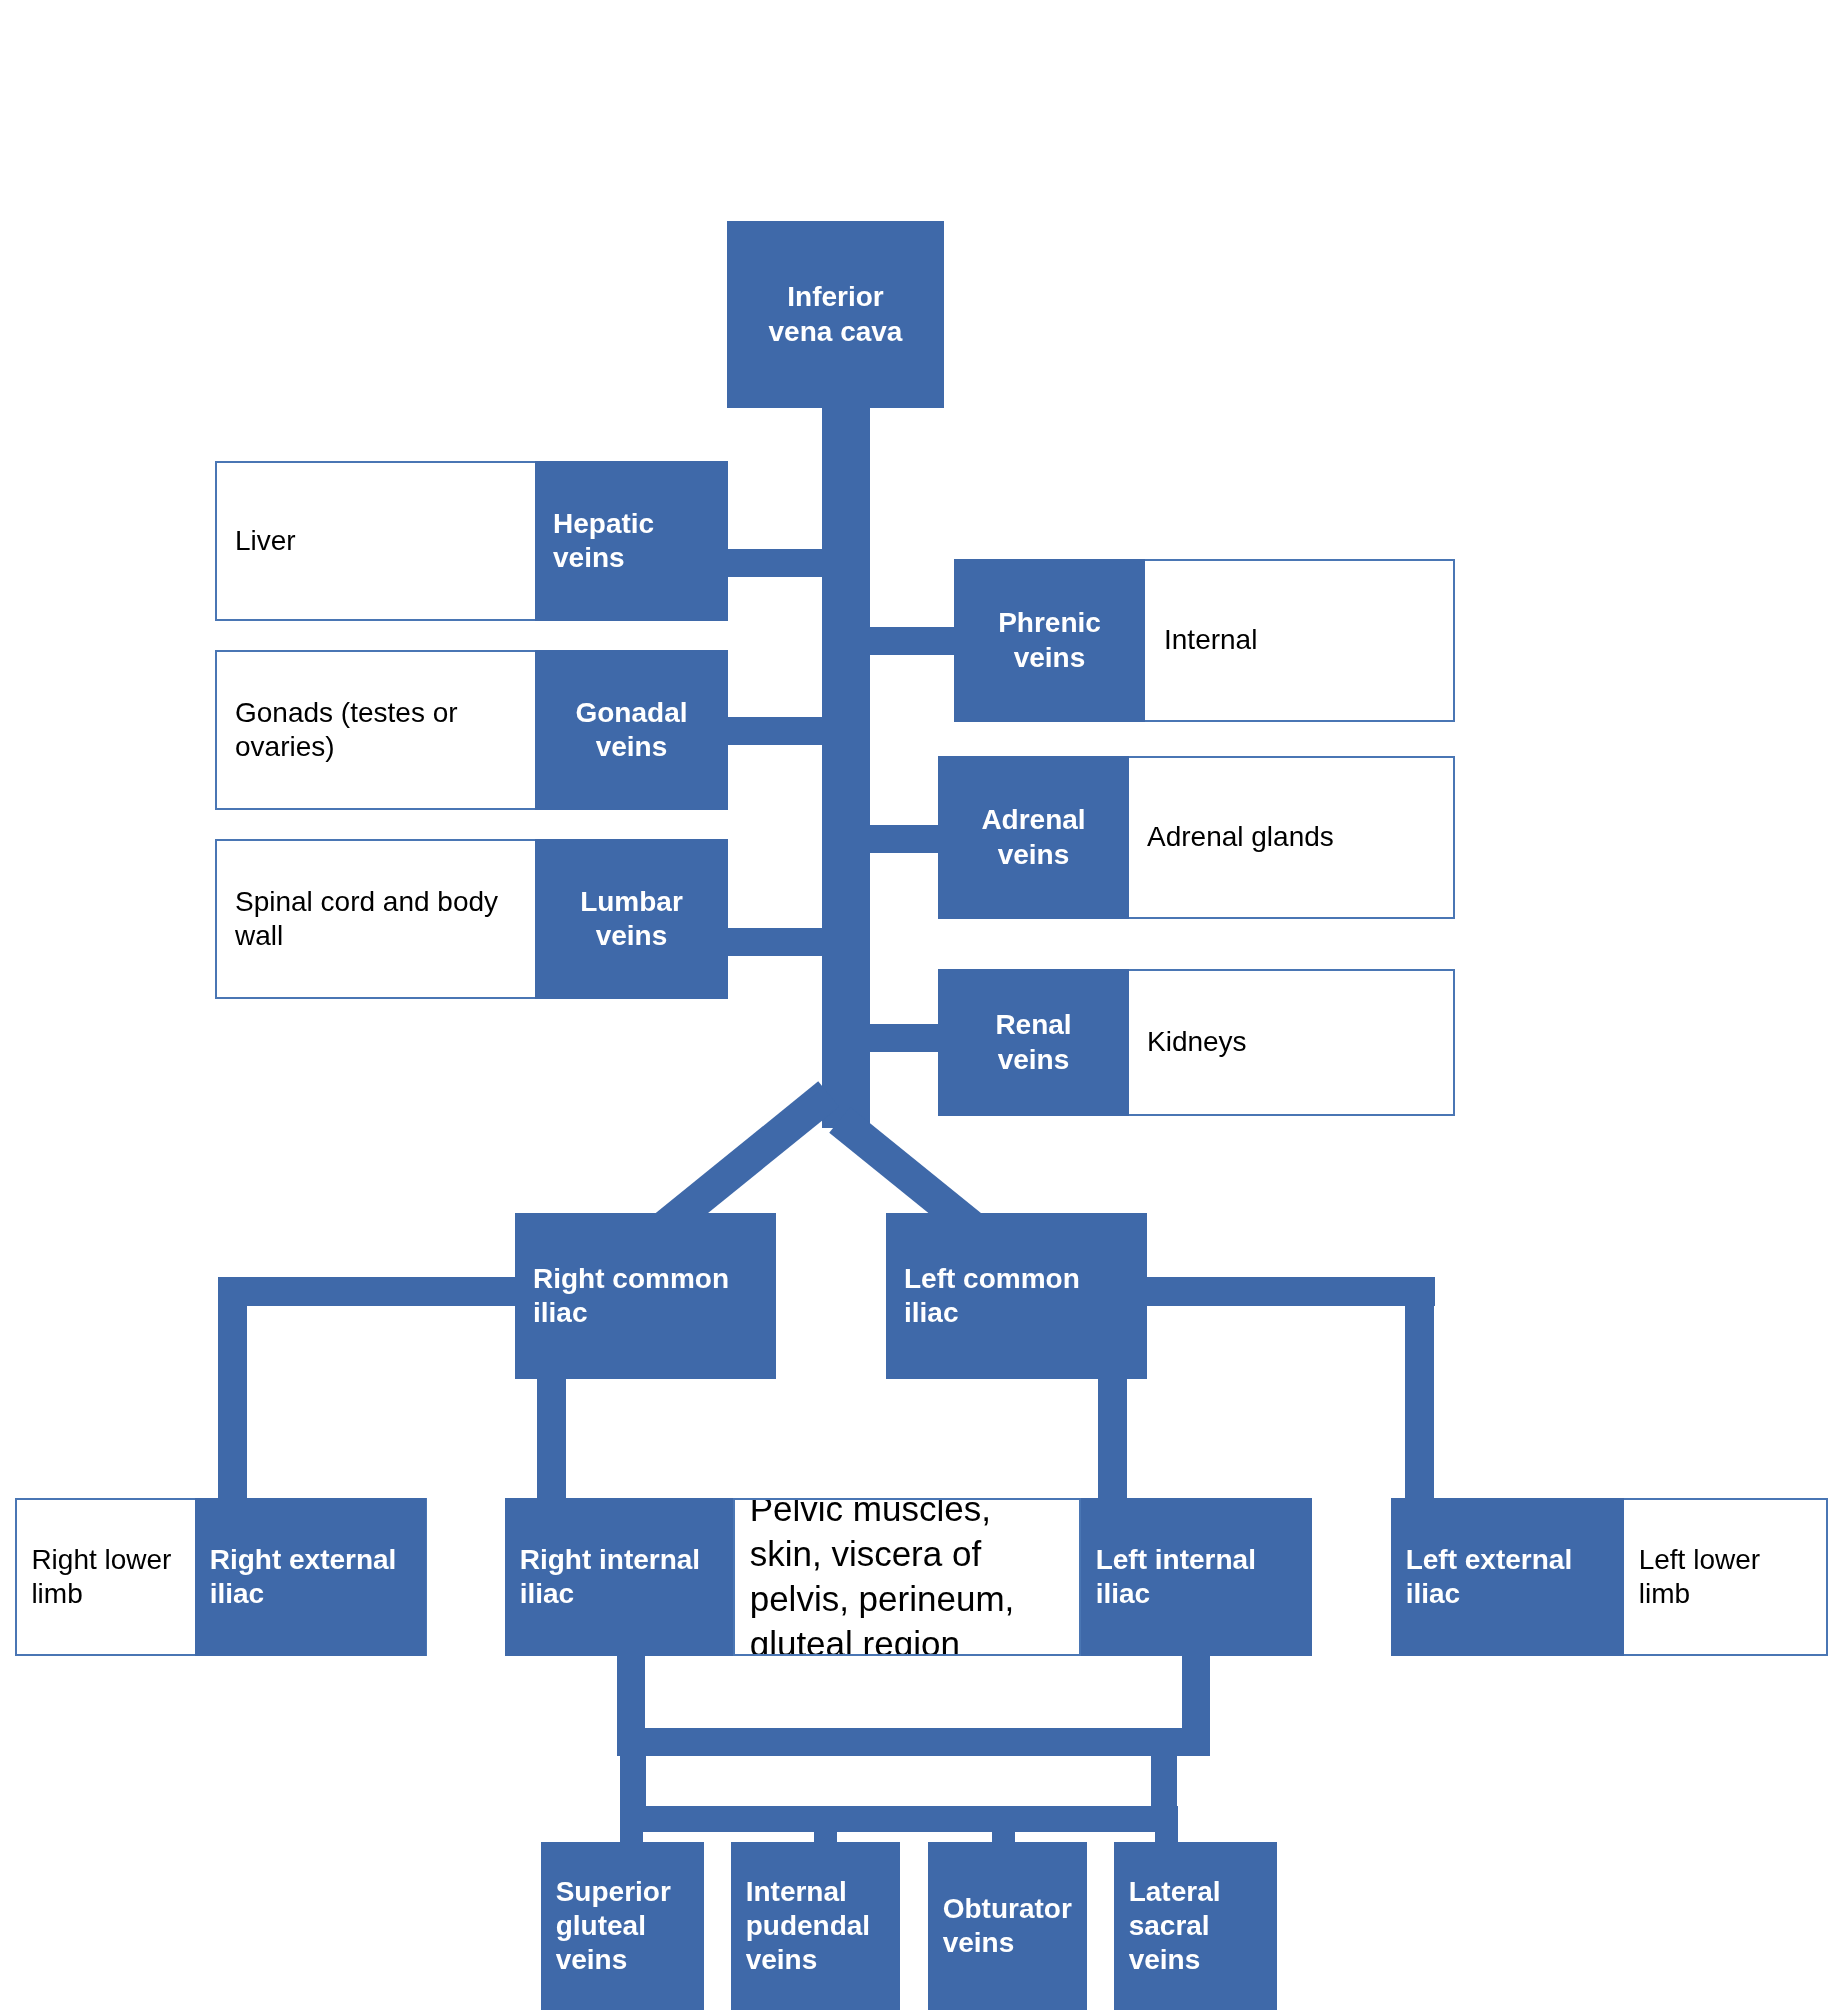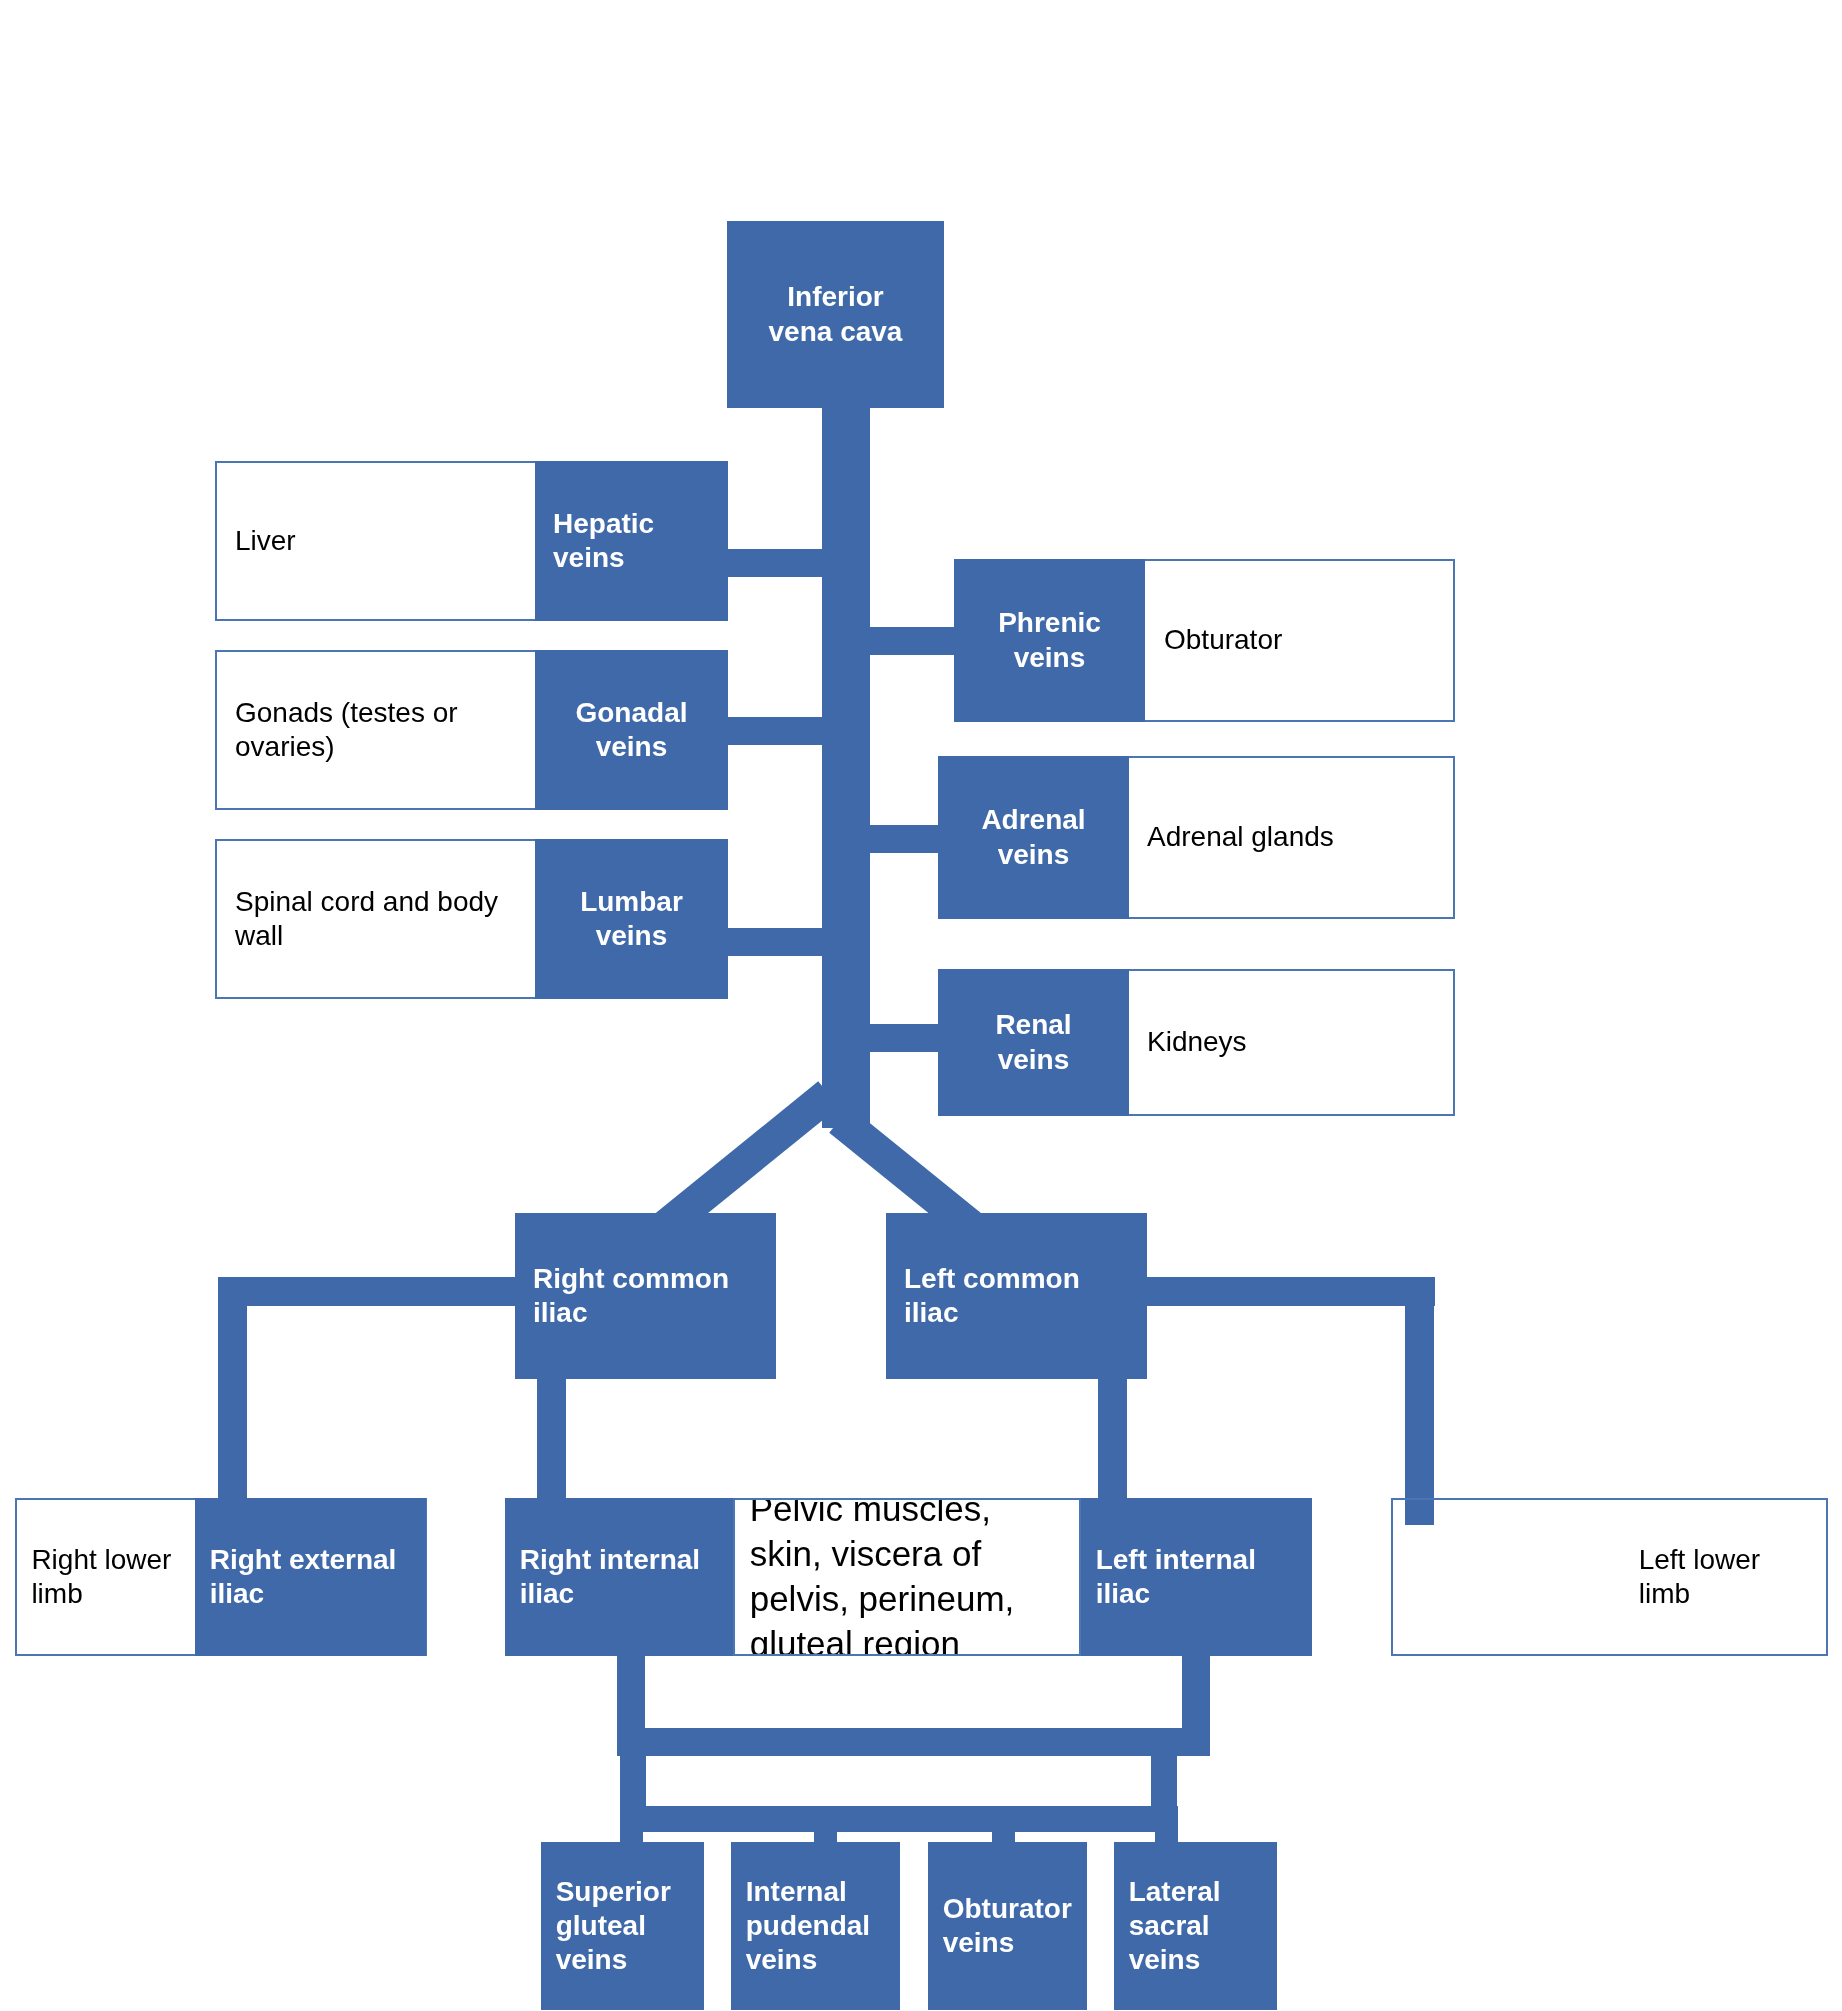--- a/index.html
+++ b/index.html
@@ -102,21 +102,21 @@
   <div class="box vessel" style="left:535px;top:839px;width:193px;height:160px;">
     <span class="txt" style="text-align:center;">Lumbar veins</span>
   </div>
   <div class="conn" style="left:728px;top:928px;width:102px;height:28px;"></div>
 
   <div class="pairframe" style="left:954px;top:559px;width:501px;height:163px;"></div>
   <div class="box vessel" style="left:954px;top:559px;width:191px;height:163px;">
     <span class="txt" style="text-align:center;">Phrenic veins</span>
   </div>
   <div class="box organ" style="left:1146px;top:559px;width:309px;height:163px;border-left:none;">
-    <span class="txt">Obturator</span>
+    <span class="txt">Internal</span>
   </div>
   <div class="conn" style="left:861px;top:627px;width:98px;height:28px;"></div>
 
   <div class="pairframe" style="left:938px;top:756px;width:517px;height:163px;"></div>
   <div class="box vessel" style="left:938px;top:756px;width:191px;height:163px;">
     <span class="txt" style="text-align:center;">Adrenal veins</span>
   </div>
   <div class="box organ" style="left:1129px;top:756px;width:326px;height:163px;border-left:none;">
     <span class="txt">Adrenal glands</span>
   </div>
@@ -164,20 +164,23 @@
     <span class="txt" style="padding:0 14.7px;">Right internal iliac</span>
   </div>
   <div class="box organ" style="left:733px;top:1498px;width:348px;height:158px;">
     <span class="txt" style="padding:0 14.7px;font-size:35px;line-height:1.28;">Pelvic muscles, skin, viscera of pelvis, perineum, gluteal region</span>
   </div>
   <div class="box vessel" style="left:1081px;top:1498px;width:231px;height:158px;">
     <span class="txt" style="padding:0 14.7px;">Left internal iliac</span>
   </div>
 
   <div class="pairframe" style="left:1391px;top:1498px;width:437px;height:158px;"></div>
+  <div class="box vessel" style="left:1391px;top:1498px;width:234px;height:158px;">
+    <span class="txt" style="padding:0 14.7px;">Left external iliac</span>
+  </div>
   <div class="box organ" style="left:1624px;top:1498px;width:204px;height:158px;border-left:none;">
     <span class="txt" style="padding:0 14.7px;">Left lower limb</span>
   </div>
 
   <div class="conn" style="left:617px;top:1656px;width:28px;height:99px;"></div>
   <div class="conn" style="left:1182px;top:1656px;width:28px;height:99px;"></div>
 
   <div class="conn" style="left:617px;top:1728px;width:593px;height:28px;"></div>
 
   <div class="conn" style="left:620px;top:1806px;width:557px;height:26px;"></div>

